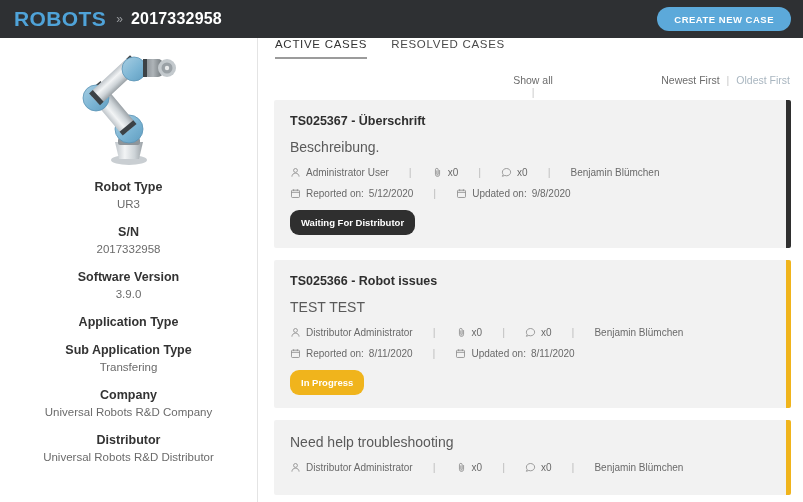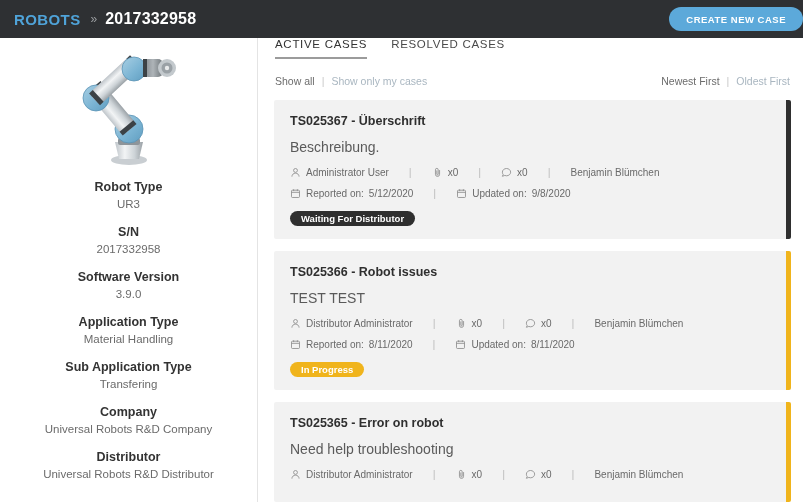--- a/index.html
+++ b/index.html
@@ -17,39 +17,39 @@
   .topbar {
     height: 38px;
     background: #2e3033;
     display: flex;
     align-items: center;
     padding: 0 14px;
     position: relative;
   }
   .brand {
     color: #4fa3d9;
-    font-size: 15px;
+    font-size: 21px;
     font-weight: bold;
     letter-spacing: 0.4px;
   }
   .chevrons {
     color: #9a9da0;
     font-size: 12px;
     margin: 0 9px 0 10px;
     letter-spacing: -1px;
   }
   .serial-title {
     color: #ffffff;
     font-size: 16px;
     font-weight: bold;
     letter-spacing: 0.2px;
   }
   .create-btn {
     position: absolute;
-    right: 0;
+    right: 12px;
     top: 7px;
     height: 24px;
     padding: 0 17px;
     border-radius: 12px;
     background: #5ca9da;
     color: #ffffff;
     font-size: 9.5px;
     font-weight: bold;
     letter-spacing: 0.5px;
     border: none;
@@ -120,20 +120,21 @@
   }
 
   .filterbar {
     display: flex;
     align-items: center;
     margin-top: 15px;
     padding-left: 1px;
     font-size: 10.5px;
     position: relative;
     height: 14px;
+    flex-direction: column;
   }
   .filter-link {
     color: #6c6c6c;
     cursor: pointer;
   }
   .filter-link.muted { color: #a9b6c0; }
   .sep-pipe {
     color: #c8c8c8;
     margin: 0 7px;
   }
@@ -192,21 +193,21 @@
     color: #bfbfbf;
     margin: 0 8px;
     font-size: 11px;
   }
   .ico { display: inline-block; line-height: 0; }
   .ico svg { display: block; }
 
   .badge {
     display: inline-flex;
     align-items: center;
-    height: 15px;
+    height: 25px;
     padding: 0 11px;
     border-radius: 9px;
     font-size: 9.5px;
     font-weight: bold;
     color: #ffffff;
     margin-top: 2px;
   }
   .badge-dark { background: #2f2f2f; }
   .badge-amber { background: #f0b41c; }
 </style>
@@ -287,21 +288,20 @@
       <div class="spec-block">
         <div class="spec-label">S/N</div>
         <div class="spec-value">2017332958</div>
       </div>
       <div class="spec-block">
         <div class="spec-label">Software Version</div>
         <div class="spec-value">3.9.0</div>
       </div>
       <div class="spec-block">
         <div class="spec-label">Application Type</div>
-        <div class="spec-value">Material Handling</div>
       </div>
       <div class="spec-block">
         <div class="spec-label">Sub Application Type</div>
         <div class="spec-value">Transfering</div>
       </div>
       <div class="spec-block">
         <div class="spec-label">Company</div>
         <div class="spec-value">Universal Robots R&amp;D Company</div>
       </div>
       <div class="spec-block">
@@ -459,21 +459,20 @@
             <span>Updated on:</span>
             <span>8/11/2020</span>
           </span>
         </div>
 
         <span class="badge badge-amber">In Progress</span>
       </div>
 
       <div class="case-card">
         <div class="case-bar" style="background:#f0b41c"></div>
-        <div class="case-title">TS025365 - Error on robot</div>
         <div class="case-desc">Need help troubleshooting</div>
 
         <div class="meta-row">
           <span class="meta-item">
             <span class="ico">
               <svg width="11" height="11" viewBox="0 0 16 16" fill="none" stroke="#8a8a8a" stroke-width="1.2">
                 <circle cx="8" cy="5" r="2.8"></circle>
                   <path d="M2.8 14c0-3 2.3-5 5.2-5s5.2 2 5.2 5"></path>
               </svg>
             </span>

